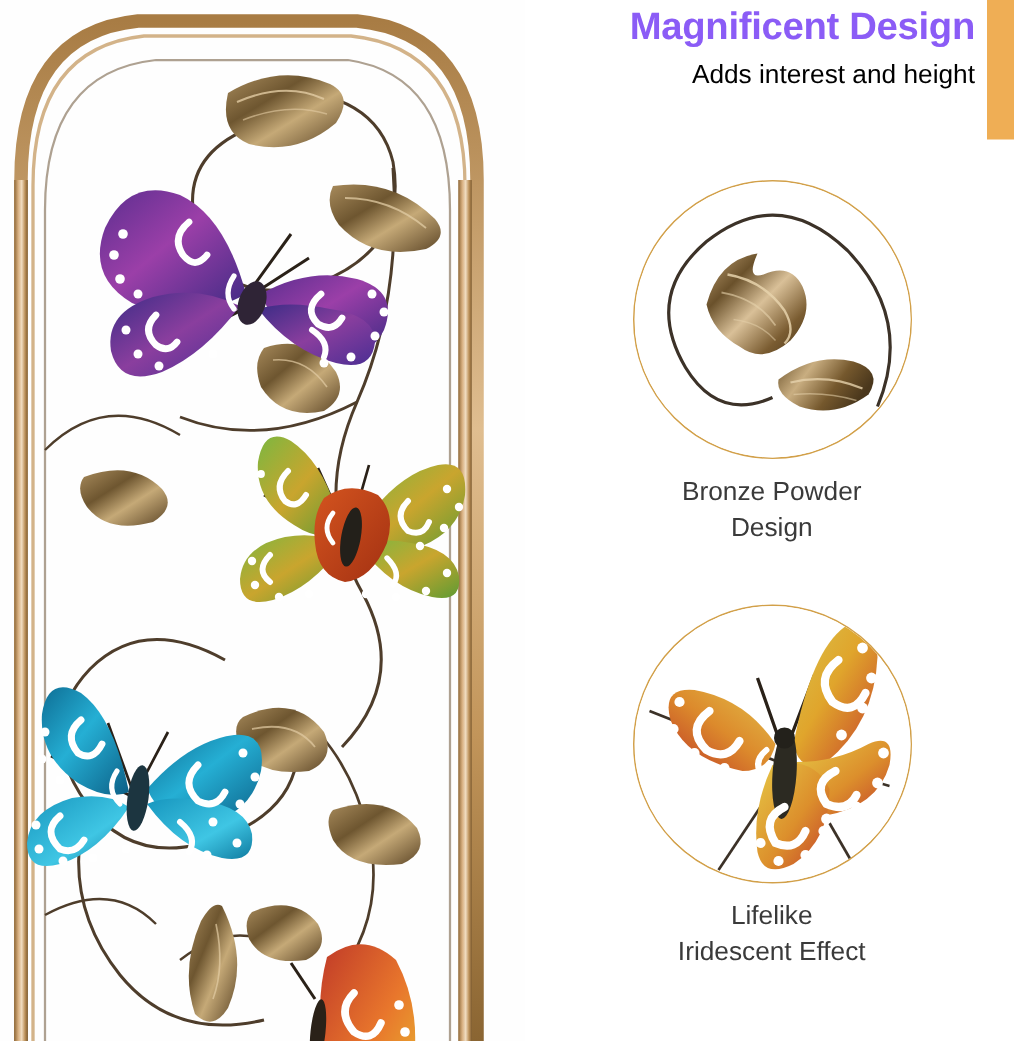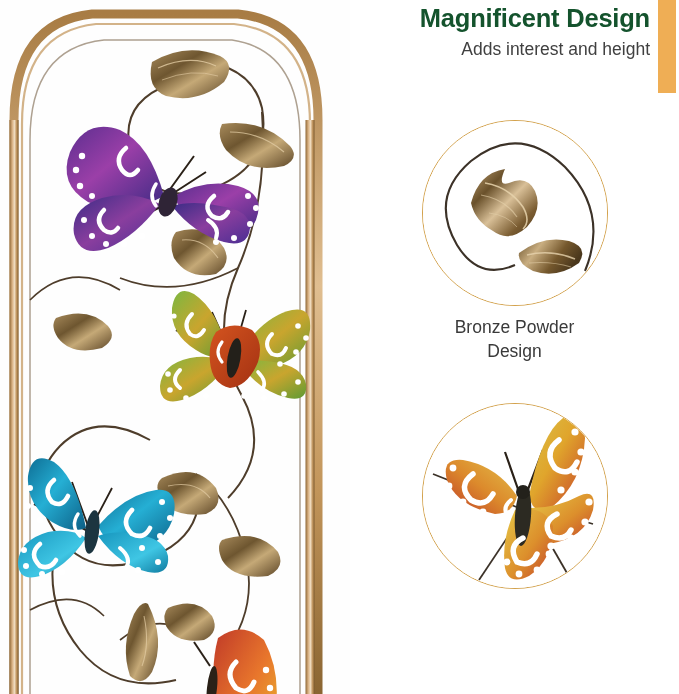--- a/index.html
+++ b/index.html
@@ -29,26 +29,26 @@
     position:absolute;left:0;top:0;width:329px;height:100px;
   }
   #accent-bar{
     position:absolute;right:3px;top:0;width:18px;height:93px;
     background:#EFAE55;
   }
   #headline-text-wrap{
     position:absolute;left:0;top:0;right:29px;text-align:right;
   }
   #headline-title{
-    font-size:25.5px;font-weight:bold;color:#14532d;
+    font-size:25.5px;font-weight:bold;color:#8b5cf6;
     letter-spacing:-0.2px;line-height:30px;margin:3px 0 0 0;
     white-space:nowrap;
   }
   .headline-sub{
-    font-size:17.5px;color:#404040;line-height:25px;
+    font-size:17.5px;color:#000000;line-height:25px;
     white-space:nowrap;font-weight:normal;
   }
   #headline-sub-1{margin-top:4px;}
 
   
   .feature{position:absolute;left:0;width:329px;}
   #feature-1{top:120px;}
   #feature-2{top:403px;}
 
   .circle-wrap{
@@ -419,16 +419,20 @@
               <circle cx="26" cy="82" r="3.4" fill="#fff"></circle>
             <circle cx="40" cy="98" r="3.4" fill="#fff"></circle>
               <circle cx="60" cy="108" r="3.4" fill="#fff"></circle>
             <circle cx="84" cy="158" r="3.4" fill="#fff"></circle>
               <circle cx="96" cy="170" r="3.4" fill="#fff"></circle>
             <circle cx="114" cy="166" r="3.4" fill="#fff"></circle>
               <circle cx="126" cy="150" r="3.4" fill="#fff"></circle>
           </svg>
         </div>
       </div>
+      <div class="feature-caption">
+        <span class="cap-line">Lifelike</span>
+        <span class="cap-line">Iridescent Effect</span>
+      </div>
     </div>
 
   </div>
 </div>
 
 </body></html>

